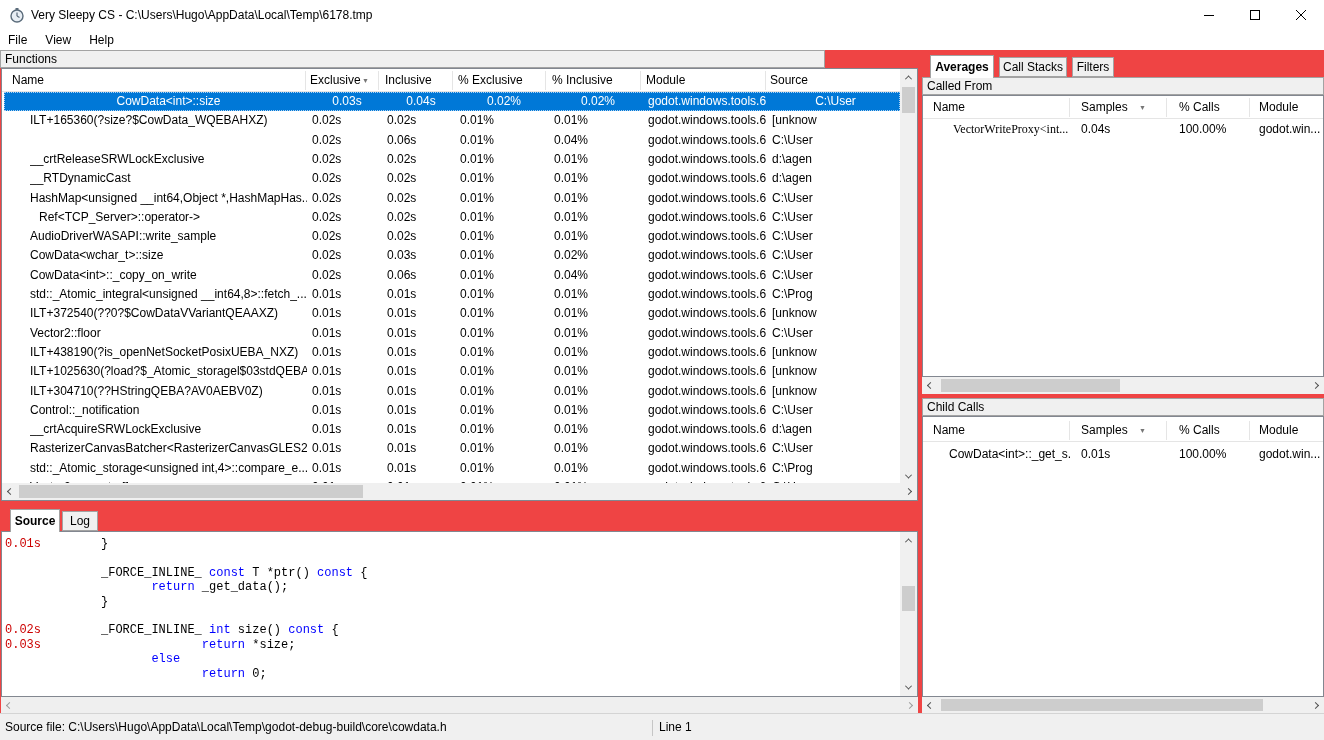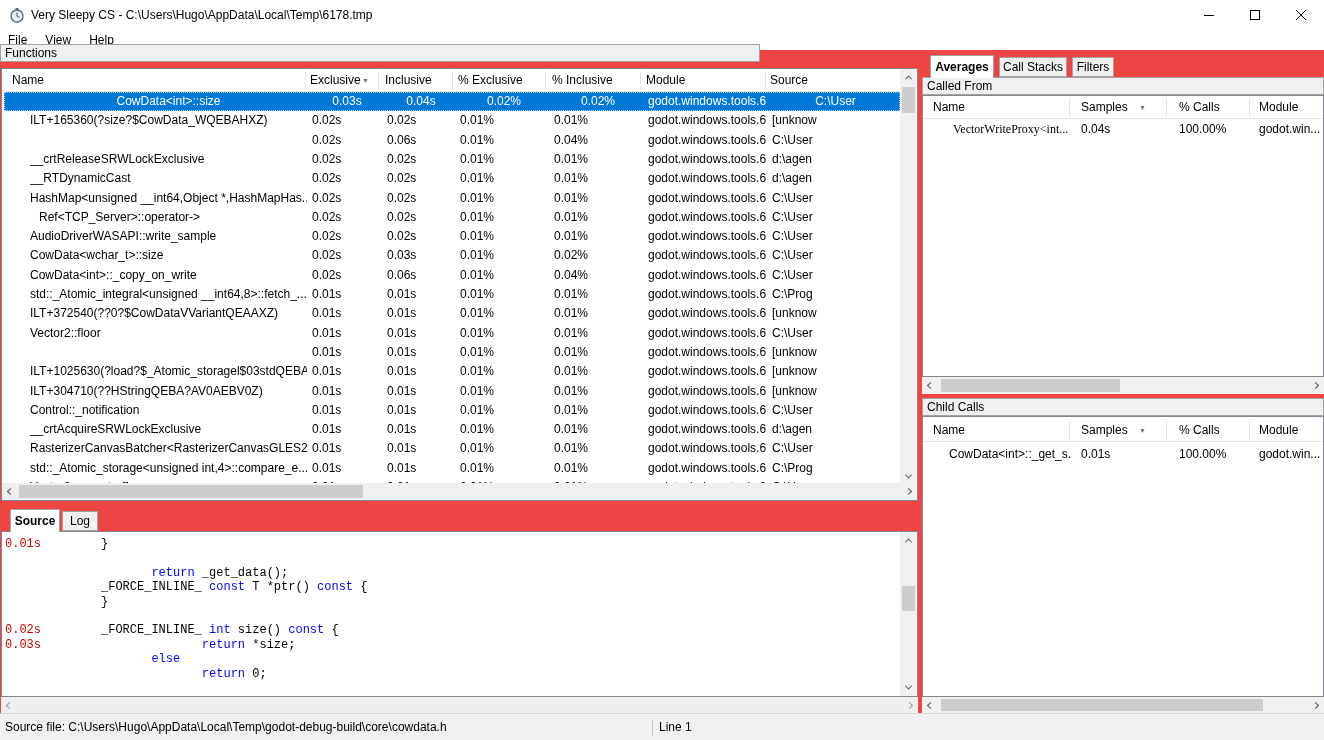--- a/index.html
+++ b/index.html
@@ -18,21 +18,21 @@
 
   
   .menubar { position:absolute; left:0; top:30px; width:1324px; height:20px; background:#fff;
              display:flex; align-items:center; }
   .menu-item { padding:0 9px; height:100%; display:flex; align-items:center; }
   .menu-item:first-child { padding-left:8px; }
 
   
   .dock-title { position:absolute; background:#f0f0f0; border:1px solid #a3a3a3;
                 display:flex; align-items:center; padding-left:4px; font-size:12px; }
-  #func-title { left:0px; top:44px; width:760px; height:18px;text-align:right; }
+  #func-title { left:0px; top:50px; width:825px; height:18px;text-align:right; }
   #cf-title   { left:922px; top:77px;  width:402px; height:18px; }
   #cc-title   { left:922px; top:398px; width:402px; height:18px; }
 
   
   .tbl { position:absolute; background:#fff; border:1px solid #828790; overflow:hidden; }
   .thead { position:absolute; left:0; top:0; right:0; height:23px; background:#fff;
            border-bottom:1px solid #e5e5e5; }
   .hcell { position:absolute; top:0; height:23px; line-height:23px; white-space:nowrap;
            overflow:hidden; color:#000; }
   .hdiv { position:absolute; top:2px; width:1px; height:19px; background:#e5e5e5; }
@@ -267,20 +267,21 @@
         <div class="frow" style="top: 231.6px;">
           <span class="fcell" style="left: 26px; width: 277px;">Vector2::floor</span>
           <span class="fcell" style="left: 308px; width: 70px;">0.01s</span>
           <span class="fcell" style="left: 383px; width: 68px;">0.01s</span>
           <span class="fcell" style="left: 456px; width: 88px;">0.01%</span>
           <span class="fcell" style="left: 550px; width: 88px;">0.01%</span>
           <span class="fcell" style="left: 644px; width: 118px;">godot.windows.tools.64</span>
           <span class="fcell" style="left: 768px; width: 127px;">C:\User</span>
         </div>
         <div class="frow" style="top: 250.9px;">
+          <span class="fcell" style="left: 26px; width: 277px;">ILT+438190(?is_openNetSocketPosixUEBA_NXZ)</span>
           <span class="fcell" style="left: 308px; width: 70px;">0.01s</span>
           <span class="fcell" style="left: 383px; width: 68px;">0.01s</span>
           <span class="fcell" style="left: 456px; width: 88px;">0.01%</span>
           <span class="fcell" style="left: 550px; width: 88px;">0.01%</span>
           <span class="fcell" style="left: 644px; width: 118px;">godot.windows.tools.64</span>
           <span class="fcell" style="left: 768px; width: 127px;">[unknow</span>
         </div>
         <div class="frow" style="top: 270.2px;">
           <span class="fcell" style="left: 26px; width: 277px;">ILT+1025630(?load?$_Atomic_storagel$03stdQEBAI...</span>
           <span class="fcell" style="left: 308px; width: 70px;">0.01s</span>
@@ -369,22 +370,22 @@
     <span>Source</span>
   </div>
   <div class="tab" style="left:62px;top:511px;width:36px;height:20px">
     <span>Log</span>
   </div>
 
   <div id="source-view">
     <div id="slines">
         <div class="sline"><span class="gut">0.01s</span><span><span>}</span></span></div>
         <div class="sline"><span class="gut"></span><span></span></div>
+        <div class="sline"><span class="gut"></span><span><span>_FORCE_INLINE_ </span><span class="kw">const</span><span> T *ptr() </span><span class="kw">const</span><span> {</span></span></div>
         <div class="sline"><span class="gut"></span><span><span>       </span><span class="kw">return</span><span> _get_data();</span></span></div>
-        <div class="sline"><span class="gut"></span><span><span>_FORCE_INLINE_ </span><span class="kw">const</span><span> T *ptr() </span><span class="kw">const</span><span> {</span></span></div>
         <div class="sline"><span class="gut"></span><span><span>}</span></span></div>
         <div class="sline"><span class="gut"></span><span></span></div>
         <div class="sline"><span class="gut">0.02s</span><span><span>_FORCE_INLINE_ </span><span class="kw">int</span><span> size() </span><span class="kw">const</span><span> {</span></span></div>
         <div class="sline"><span class="gut">0.03s</span><span><span>              </span><span class="kw">return</span><span> *size;</span></span></div>
         <div class="sline"><span class="gut"></span><span><span>       </span><span class="kw">else</span></span></div>
         <div class="sline"><span class="gut"></span><span><span>              </span><span class="kw">return</span><span> 0;</span></span></div>
       </div>
     <div class="sb" id="sv-vscroll">
       <div class="sb-btn" style="left:0;top:0;width:17px;height:17px">
           <i class="chev up"></i>

